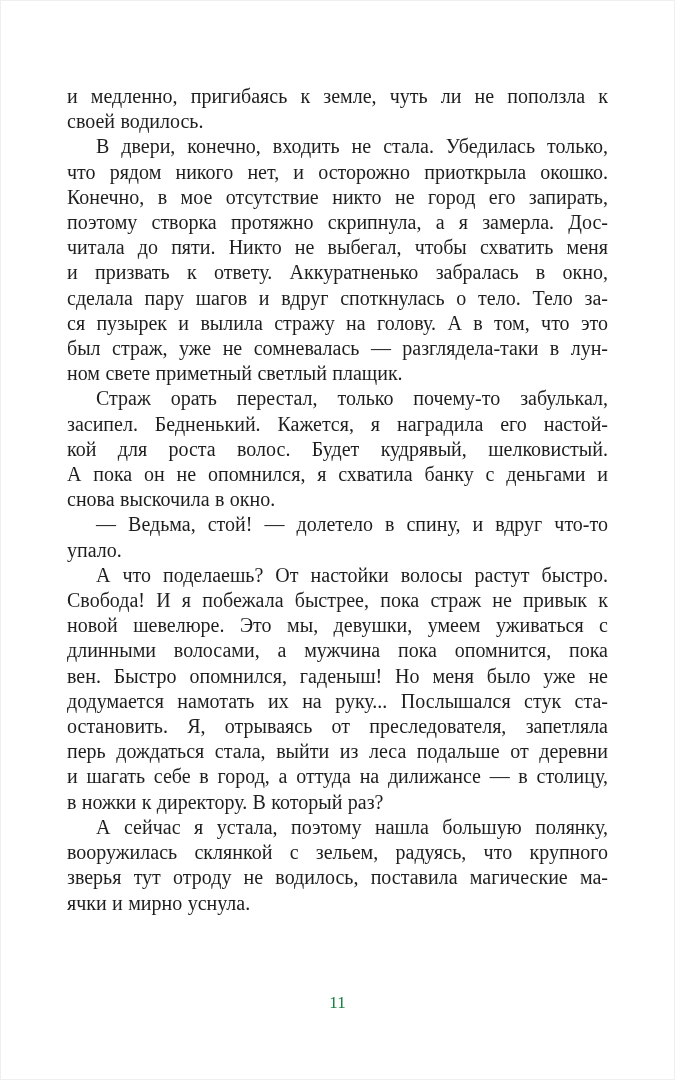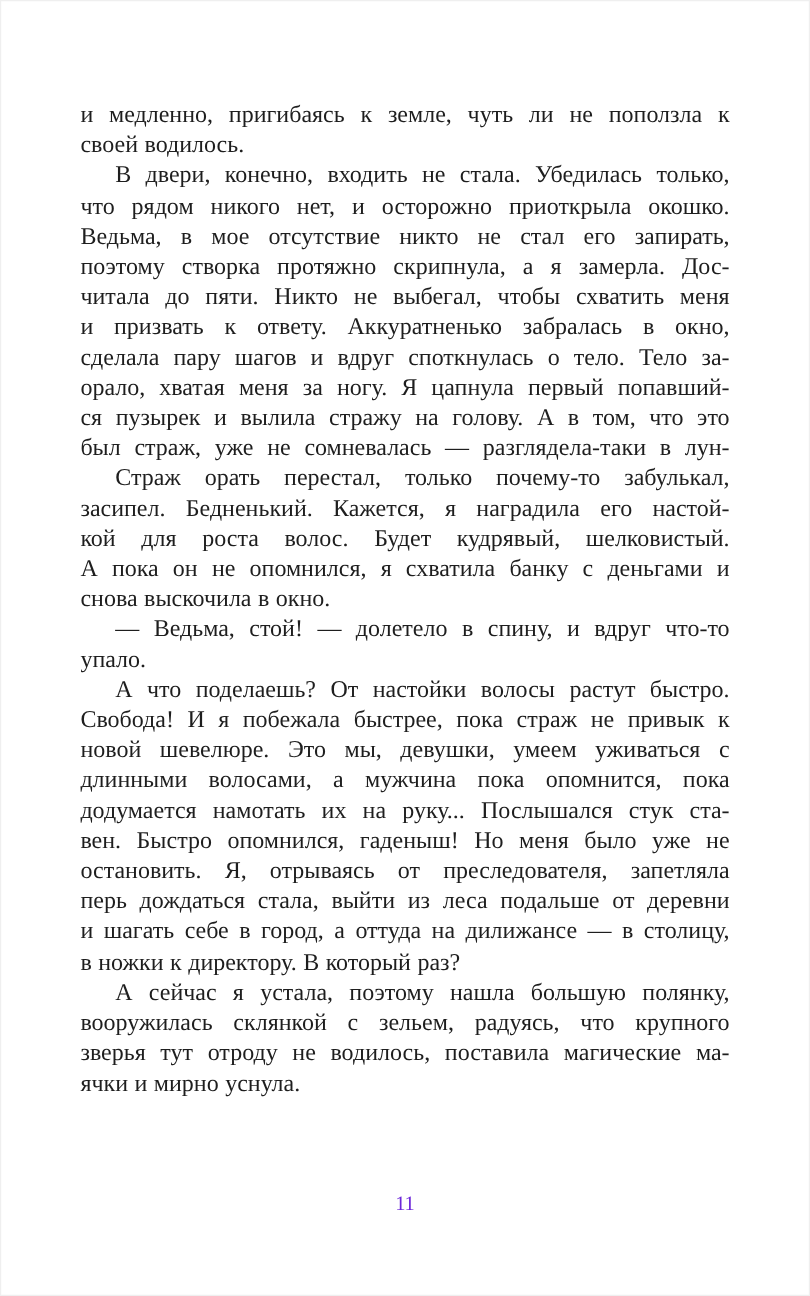--- a/index.html
+++ b/index.html
@@ -42,62 +42,62 @@
   .para.indent .line:first-child {
     text-indent: 29px;
   }
   .page-number {
     position: absolute;
     left: 0;
     top: 993px;
     width: 675px;
     text-align: center;
     font-size: 17px;
-    color: #6d28d9;
+    color: #15803d;
   }
 </style>
 </head>
 <body>
 
 <div class="book-page">
   <div class="text-block" id="text-block">
       <p class="para">
         <span class="line">и медленно, пригибаясь к земле, чуть ли не поползла к</span>
         <span class="line last">своей водилось.</span>
       </p>
       <p class="para indent">
         <span class="line">В двери, конечно, входить не стала. Убедилась только,</span>
         <span class="line">что рядом никого нет, и осторожно приоткрыла окошко.</span>
-        <span class="line">Ведьма, в мое отсутствие никто не стал его запирать,</span>
+        <span class="line">Конечно, в мое отсутствие никто не город его запирать,</span>
         <span class="line">поэтому створка протяжно скрипнула, а я замерла. Дос-</span>
         <span class="line">читала до пяти. Никто не выбегал, чтобы схватить меня</span>
         <span class="line">и призвать к ответу. Аккуратненько забралась в окно,</span>
         <span class="line">сделала пару шагов и вдруг споткнулась о тело. Тело за-</span>
-        <span class="line">орало, хватая меня за ногу. Я цапнула первый попавший-</span>
         <span class="line">ся пузырек и вылила стражу на голову. А в том, что это</span>
         <span class="line">был страж, уже не сомневалась — разглядела-таки в лун-</span>
+        <span class="line last">ном свете приметный светлый плащик.</span>
       </p>
       <p class="para indent">
         <span class="line">Страж орать перестал, только почему-то забулькал,</span>
         <span class="line">засипел. Бедненький. Кажется, я наградила его настой-</span>
         <span class="line">кой для роста волос. Будет кудрявый, шелковистый.</span>
         <span class="line">А пока он не опомнился, я схватила банку с деньгами и</span>
         <span class="line last">снова выскочила в окно.</span>
       </p>
       <p class="para indent">
         <span class="line">— Ведьма, стой! — долетело в спину, и вдруг что-то</span>
         <span class="line last">упало.</span>
       </p>
       <p class="para indent">
         <span class="line">А что поделаешь? От настойки волосы растут быстро.</span>
         <span class="line">Свобода! И я побежала быстрее, пока страж не привык к</span>
         <span class="line">новой шевелюре. Это мы, девушки, умеем уживаться с</span>
         <span class="line">длинными волосами, а мужчина пока опомнится, пока</span>
+        <span class="line">вен. Быстро опомнился, гаденыш! Но меня было уже не</span>
         <span class="line">додумается намотать их на руку... Послышался стук ста-</span>
-        <span class="line">вен. Быстро опомнился, гаденыш! Но меня было уже не</span>
         <span class="line">остановить. Я, отрываясь от преследователя, запетляла</span>
         <span class="line">перь дождаться стала, выйти из леса подальше от деревни</span>
         <span class="line">и шагать себе в город, а оттуда на дилижансе — в столицу,</span>
         <span class="line last">в ножки к директору. В который раз?</span>
       </p>
       <p class="para indent">
         <span class="line">А сейчас я устала, поэтому нашла большую полянку,</span>
         <span class="line">вооружилась склянкой с зельем, радуясь, что крупного</span>
         <span class="line">зверья тут отроду не водилось, поставила магические ма-</span>
         <span class="line last">ячки и мирно уснула.</span>

